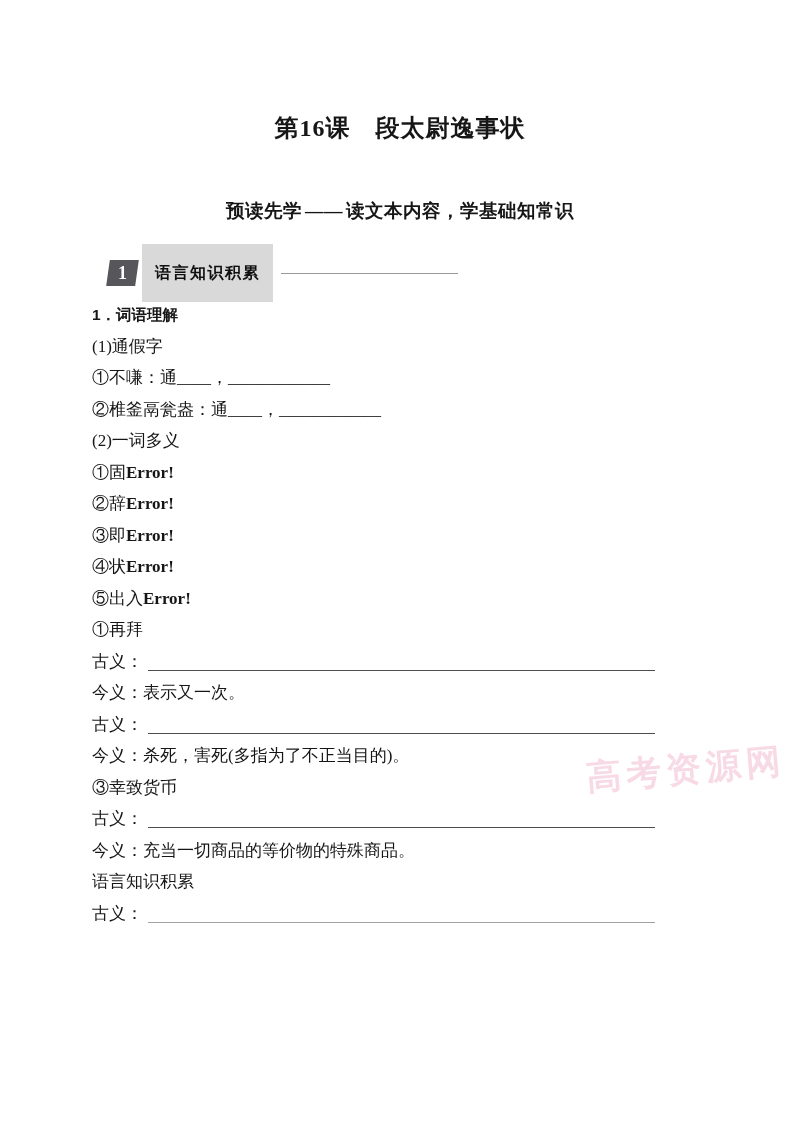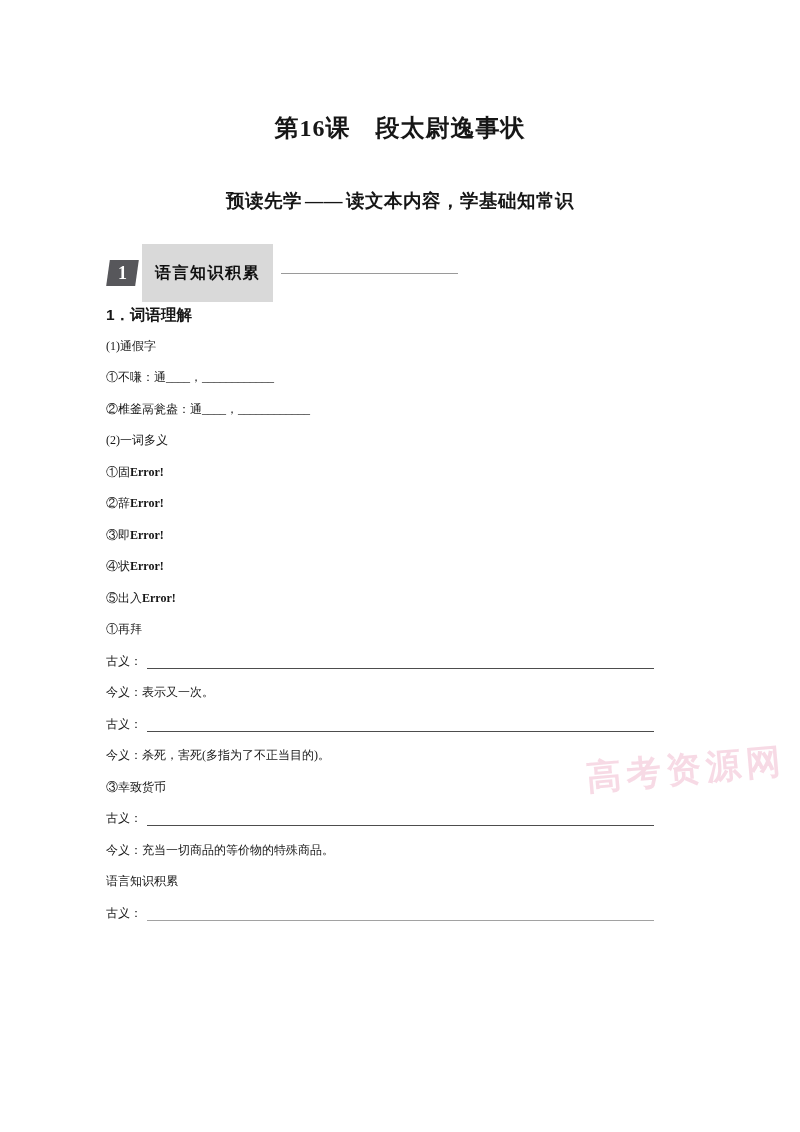--- a/index.html
+++ b/index.html
@@ -16,21 +16,21 @@
     position: absolute;
     top: 112px; left: 0; right: 0;
     margin: 0;
     text-align: center;
     font-size: 24px;
     font-weight: 700;
     letter-spacing: 1px;
   }
   .subtitle {
     position: absolute;
-    top: 188px; left: 0; right: 0;
+    top: 198px; left: 0; right: 0;
     text-align: center;
     font-size: 18.5px;
     font-weight: 700;
     letter-spacing: 0.5px;
   }
   .sub-lead { font-family: "Liberation Sans", "DejaVu Sans", sans-serif; }
   .sub-dash { margin: 0 3px; }
 
   .sec-header {
     position: absolute;
@@ -74,27 +74,27 @@
   }
   .sec-rule {
     width: 177px;
     height: 1px;
     background: #9a9a9a;
     margin-left: 8px;
   }
 
   .body-lines {
     position: absolute;
-    top: 299px; left: 106px;
+    top: 299px; left: 92px;
     width: 620px;
   }
   .line {
     height: 31.5px;
     line-height: 31.5px;
-    font-size: 12px;
+    font-size: 17px;
     white-space: nowrap;
   }
   .line.heading {
     font-family: "Liberation Sans", "DejaVu Sans", sans-serif;
     font-weight: 700;
     font-size: 15.5px;
   }
   .err { font-weight: 700; }
   .blank {
     display: inline-block;

